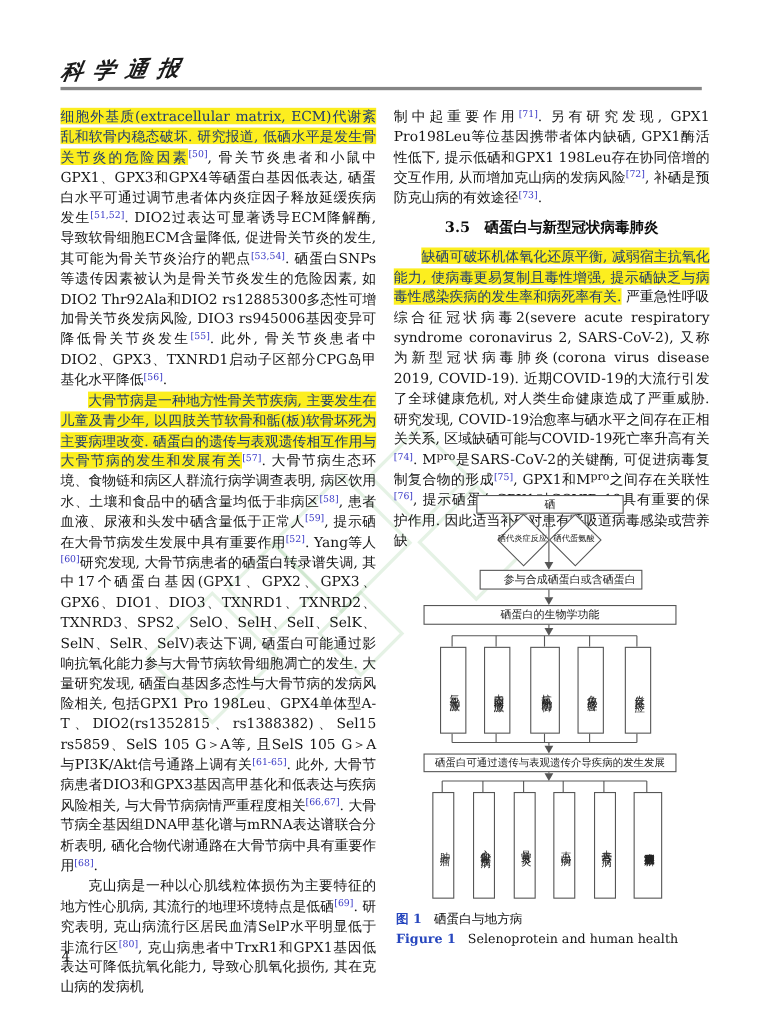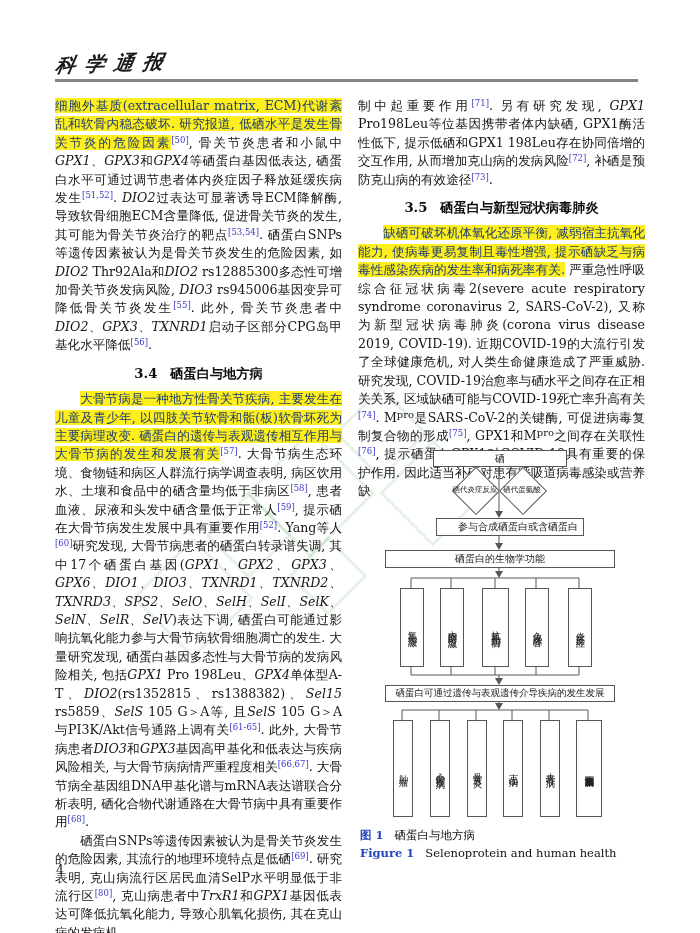--- a/index.html
+++ b/index.html
@@ -18,21 +18,21 @@
   
   .col{position:absolute;top:97px;width:287px;font-size:12.6px;line-height:18.4px;
        text-align:justify;color:#151515;z-index:2;}
   .col-left{left:55px;}
   .col-right{left:358px;}
   .para{margin:0;}
   .para.indent{text-indent:2em;}
   .sec-h{font-weight:bold;font-size:13.2px;color:#0d0d0d;margin:10px 0 7px 0;text-align:center;}
   .sec-num{margin-right:13px;}
   .hl{background:#fcee1f;color:#1e3b72;}
-  .it{font-style:italic;}
+  .it{}
   .ref-sup{color:#3a3ac6;font-size:8.5px;vertical-align:4px;line-height:0;}
   .sup{font-size:10px;vertical-align:4px;line-height:0;}
 
   .pageno{position:absolute;left:56px;top:862px;font-size:12.5px;color:#222;z-index:2;}
 
   
   .fig{position:absolute;left:358px;top:448px;width:287px;height:432px;z-index:2;}
   .fig svg{position:absolute;left:0;top:0;z-index:1;}
   .fbox{position:absolute;border:1px solid #565656;background:#fff;display:flex;align-items:center;
         justify-content:center;font-size:10px;color:#222;z-index:2;
@@ -64,23 +64,22 @@
     <div class="wm" style="left:348px;top:400px;width:60px;height:60px;"></div>
     <div class="wm" style="left:300px;top:548px;width:50px;height:50px;"></div>
     <div class="wm" style="left:395px;top:455px;width:70px;height:70px;"></div>
   </div>
 
   <div class="logo">科学通报</div>
   <div class="rule"></div>
 
   <div class="col col-left">
       <div class="para"><span class="hl">细胞外基质(extracellular matrix, ECM)代谢紊乱和软骨内稳态破坏. 研究报道, 低硒水平是发生骨关节炎的危险因素</span><span class="ref-sup">[50]</span><span>, 骨关节炎患者和小鼠中</span><span class="it">GPX1</span><span>、</span><span class="it">GPX3</span><span>和</span><span class="it">GPX4</span><span>等硒蛋白基因低表达, 硒蛋白水平可通过调节患者体内炎症因子释放延缓疾病发生</span><span class="ref-sup">[51,52]</span><span>. </span><span class="it">DIO2</span><span>过表达可显著诱导ECM降解酶, 导致软骨细胞ECM含量降低, 促进骨关节炎的发生, 其可能为骨关节炎治疗的靶点</span><span class="ref-sup">[53,54]</span><span>. 硒蛋白SNPs等遗传因素被认为是骨关节炎发生的危险因素, 如</span><span class="it">DIO2</span><span> Thr92Ala和</span><span class="it">DIO2</span><span> rs12885300多态性可增加骨关节炎发病风险, </span><span class="it">DIO3</span><span> rs945006基因变异可降低骨关节炎发生</span><span class="ref-sup">[55]</span><span>. 此外, 骨关节炎患者中</span><span class="it">DIO2</span><span>、</span><span class="it">GPX3</span><span>、</span><span class="it">TXNRD1</span><span>启动子区部分CPG岛甲基化水平降低</span><span class="ref-sup">[56]</span><span>.</span></div>
-      <div class="sec-h"><span class="sec-num">3.4</span><span>硒蛋白与地方病</span></div>
       <div class="para indent"><span class="hl">大骨节病是一种地方性骨关节疾病, 主要发生在儿童及青少年, 以四肢关节软骨和骺(板)软骨坏死为主要病理改变. 硒蛋白的遗传与表观遗传相互作用与大骨节病的发生和发展有关</span><span class="ref-sup">[57]</span><span>. 大骨节病生态环境、食物链和病区人群流行病学调查表明, 病区饮用水、土壤和食品中的硒含量均低于非病区</span><span class="ref-sup">[58]</span><span>, 患者血液、尿液和头发中硒含量低于正常人</span><span class="ref-sup">[59]</span><span>, 提示硒在大骨节病发生发展中具有重要作用</span><span class="ref-sup">[52]</span><span>. Yang等人</span><span class="ref-sup">[60]</span><span>研究发现, 大骨节病患者的硒蛋白转录谱失调, 其中17个硒蛋白基因(</span><span class="it">GPX1、GPX2、GPX3、GPX6、DIO1、DIO3、TXNRD1、TXNRD2、TXNRD3、SPS2、SelO、SelH、SelI、SelK、SelN、SelR、SelV</span><span>)表达下调, 硒蛋白可能通过影响抗氧化能力参与大骨节病软骨细胞凋亡的发生. 大量研究发现, 硒蛋白基因多态性与大骨节病的发病风险相关, 包括</span><span class="it">GPX1</span><span> Pro 198Leu、</span><span class="it">GPX4</span><span>单体型A-T、</span><span class="it">DIO2</span><span>(rs1352815、rs1388382)、</span><span class="it">Sel15</span><span> rs5859、</span><span class="it">SelS</span><span> 105 G＞A等, 且</span><span class="it">SelS</span><span> 105 G＞A与PI3K/Akt信号通路上调有关</span><span class="ref-sup">[61-65]</span><span>. 此外, 大骨节病患者</span><span class="it">DIO3</span><span>和</span><span class="it">GPX3</span><span>基因高甲基化和低表达与疾病风险相关, 与大骨节病病情严重程度相关</span><span class="ref-sup">[66,67]</span><span>. 大骨节病全基因组DNA甲基化谱与mRNA表达谱联合分析表明, 硒化合物代谢通路在大骨节病中具有重要作用</span><span class="ref-sup">[68]</span><span>.</span></div>
-      <div class="para indent"><span>硒蛋白SNPs等遗传因素被认为是骨关节炎发生的危险因素, 其流行的地理环境特点是低硒</span><span class="ref-sup">[69]</span><span>. 研究表明, 克山病流行区居民血清SelP水平明显低于非流行区</span><span class="ref-sup">[80]</span><span>, 克山病患者中</span><span class="it">TrxR1</span><span>和</span><span class="it">GPX1</span><span>基因低表达可降低抗氧化能力, 导致心肌氧化损伤, 其在克山病的发病机</span></div>
+      <div class="para indent"><span>克山病是一种以心肌线粒体损伤为主要特征的地方性心肌病, 其流行的地理环境特点是低硒</span><span class="ref-sup">[69]</span><span>. 研究表明, 克山病流行区居民血清SelP水平明显低于非流行区</span><span class="ref-sup">[80]</span><span>, 克山病患者中</span><span class="it">TrxR1</span><span>和</span><span class="it">GPX1</span><span>基因低表达可降低抗氧化能力, 导致心肌氧化损伤, 其在克山病的发病机</span></div>
     </div>
   <div class="col col-right">
       <div class="para"><span>制中起重要作用</span><span class="ref-sup">[71]</span><span>. 另有研究发现, </span><span class="it">GPX1</span><span> Pro198Leu等位基因携带者体内缺硒, GPX1酶活性低下, 提示低硒和GPX1 198Leu存在协同倍增的交互作用, 从而增加克山病的发病风险</span><span class="ref-sup">[72]</span><span>, 补硒是预防克山病的有效途径</span><span class="ref-sup">[73]</span><span>.</span></div>
       <div class="sec-h"><span class="sec-num">3.5</span><span>硒蛋白与新型冠状病毒肺炎</span></div>
       <div class="para indent"><span class="hl">缺硒可破坏机体氧化还原平衡, 减弱宿主抗氧化能力, 使病毒更易复制且毒性增强, 提示硒缺乏与病毒性感染疾病的发生率和病死率有关.</span><span> 严重急性呼吸综合征冠状病毒2(severe acute respiratory syndrome coronavirus 2, SARS-CoV-2), 又称为新型冠状病毒肺炎(corona virus disease 2019, COVID-19). 近期COVID-19的大流行引发了全球健康危机, 对人类生命健康造成了严重威胁. 研究发现, COVID-19治愈率与硒水平之间存在正相关关系, 区域缺硒可能与COVID-19死亡率升高有关</span><span class="ref-sup">[74]</span><span>. M</span><span class="sup">pro</span><span>是SARS-CoV-2的关键酶, 可促进病毒复制复合物的形成</span><span class="ref-sup">[75]</span><span>, GPX1和M</span><span class="sup">pro</span><span>之间存在关联性</span><span class="ref-sup">[76]</span><span>, 提示硒蛋白GPX1对COVID-19具有重要的保护作用. 因此适当补硒对患有呼吸道病毒感染或营养缺</span></div>
     </div>
 
   <div class="fig" id="fig">
     <svg width="287" height="432">
       <g stroke="#565656" stroke-width="1" fill="none">

